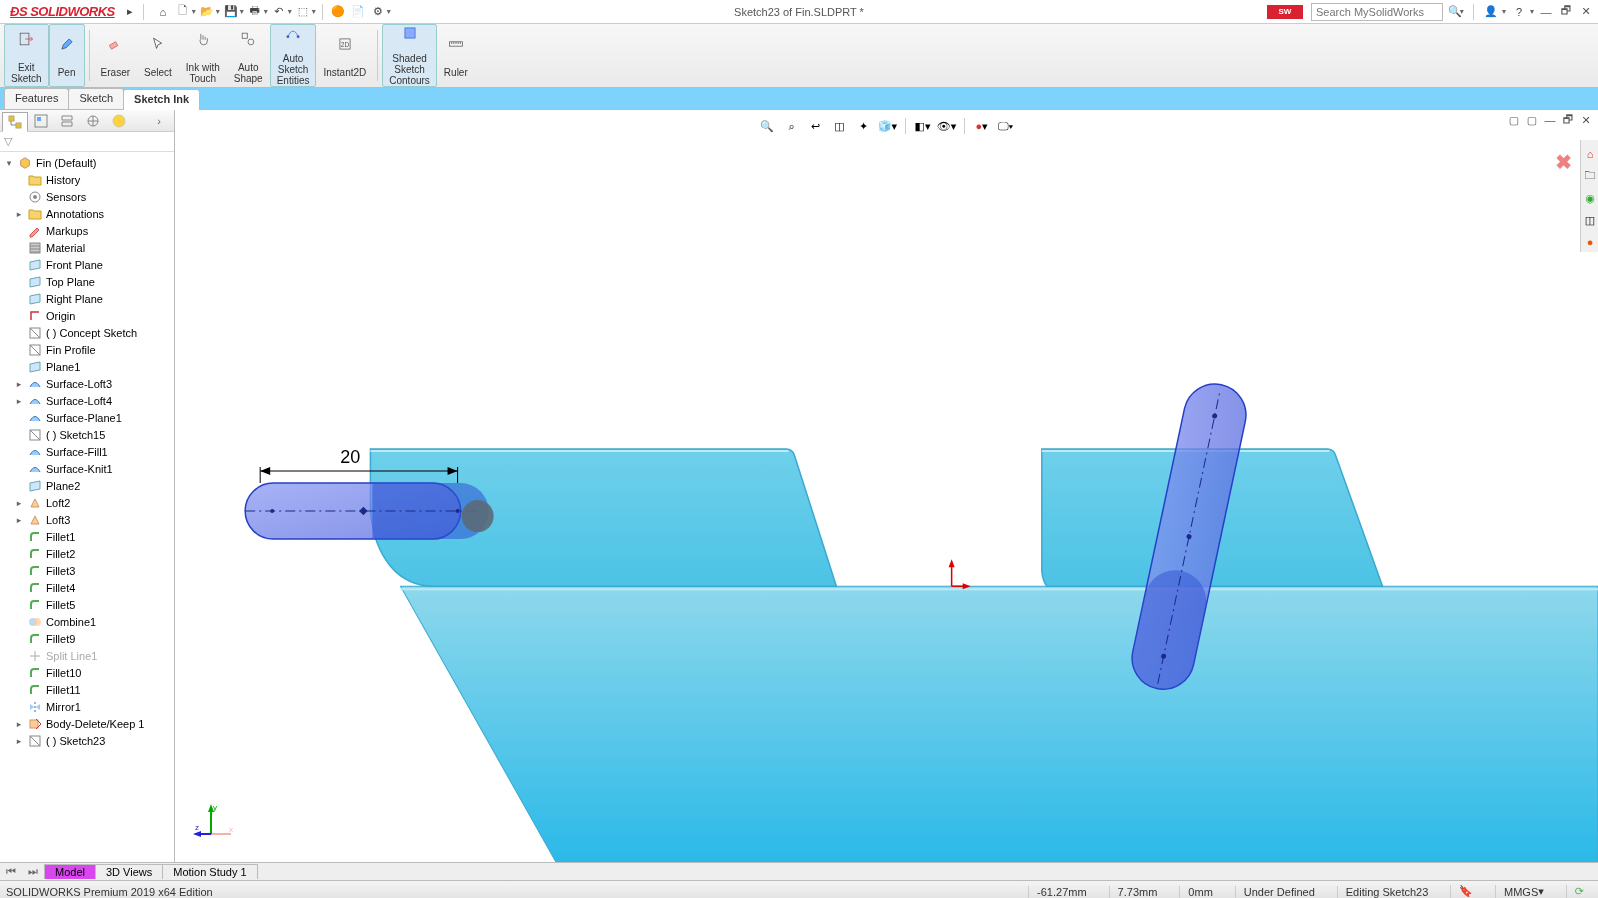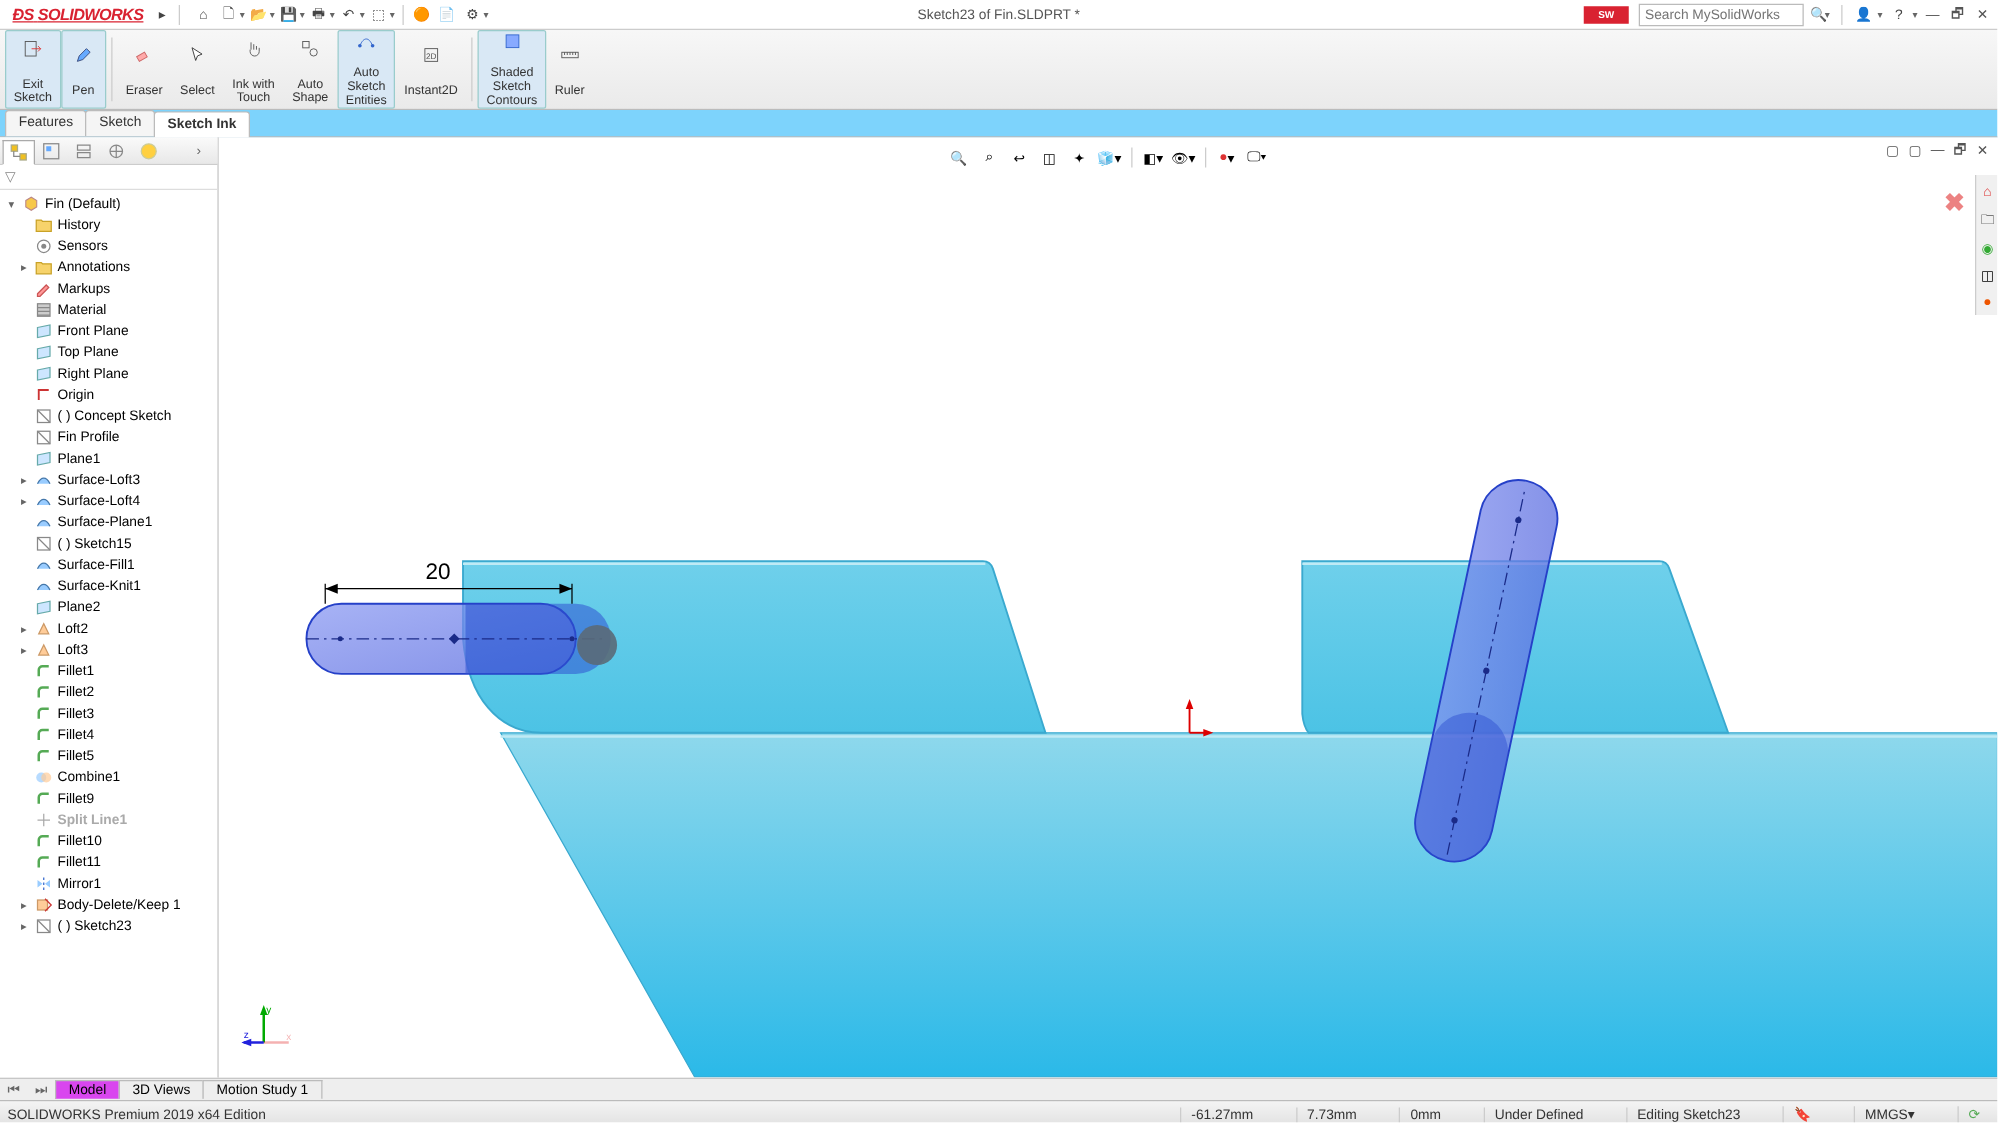--- a/index.html
+++ b/index.html
@@ -63,21 +63,21 @@
 
 
 .bottom-tabs { height:18px; background:#eee; border-top:1px solid #bbb; display:flex; align-items:center; font-size:11px; }
 .bt-arrow{ width:22px; text-align:center; color:#666; cursor:pointer;}
 .bt-tab{ padding:1px 10px; border:1px solid #bbb; border-bottom:none; background:#d946ef; margin-right:-1px; cursor:pointer;}
 .bt-tab.inactive{ background:#eee; }
 
 
 .status { height:18px; background:linear-gradient(#f4f4f4,#e4e4e4); border-top:1px solid #bbb; display:flex; align-items:flex-end; font-size:11px; color:#333; padding:0 6px;}
 .status .left{ }
-.status .right-st{ margin-left:auto; display:flex; gap:26px; align-items:center;}
+.status .right-st{ margin-left:auto; display:flex; gap:14px; align-items:center;}
 .status .cell{ border-left:1px solid #ccc; padding:0 8px; height:100%; display:flex; align-items:center;}
 .refresh-ic{ color:#5a5;}
 
 
 svg.ico{ width:16px; height:16px; }
 </style>
 </head>
 <body>
 
 <div class="titlebar">
@@ -524,21 +524,21 @@
           </div>
           <div class="tree-item indent1">
             <span class="caret"></span>
             <span class="ti-icon">
               <svg class="ico" viewBox="0 0 14 14">
                 <path d="M3 11V6a3 3 0 013-3h5" fill="none" stroke="#5a5" stroke-width="2"></path>
               </svg>
             </span>
             <span>Fillet9</span>
           </div>
-          <div class="tree-item indent1" style="color: rgb(170, 170, 170); font-weight: bold;">
+          <div class="tree-item indent1" style="color: rgb(170, 170, 170);">
             <span class="caret"></span>
             <span class="ti-icon">
               <svg class="ico" viewBox="0 0 14 14">
                 <path d="M7 2v10M2 7h10" stroke="#aaa"></path>
               </svg>
             </span>
             <span>Split Line1</span>
           </div>
           <div class="tree-item indent1">
             <span class="caret"></span>

